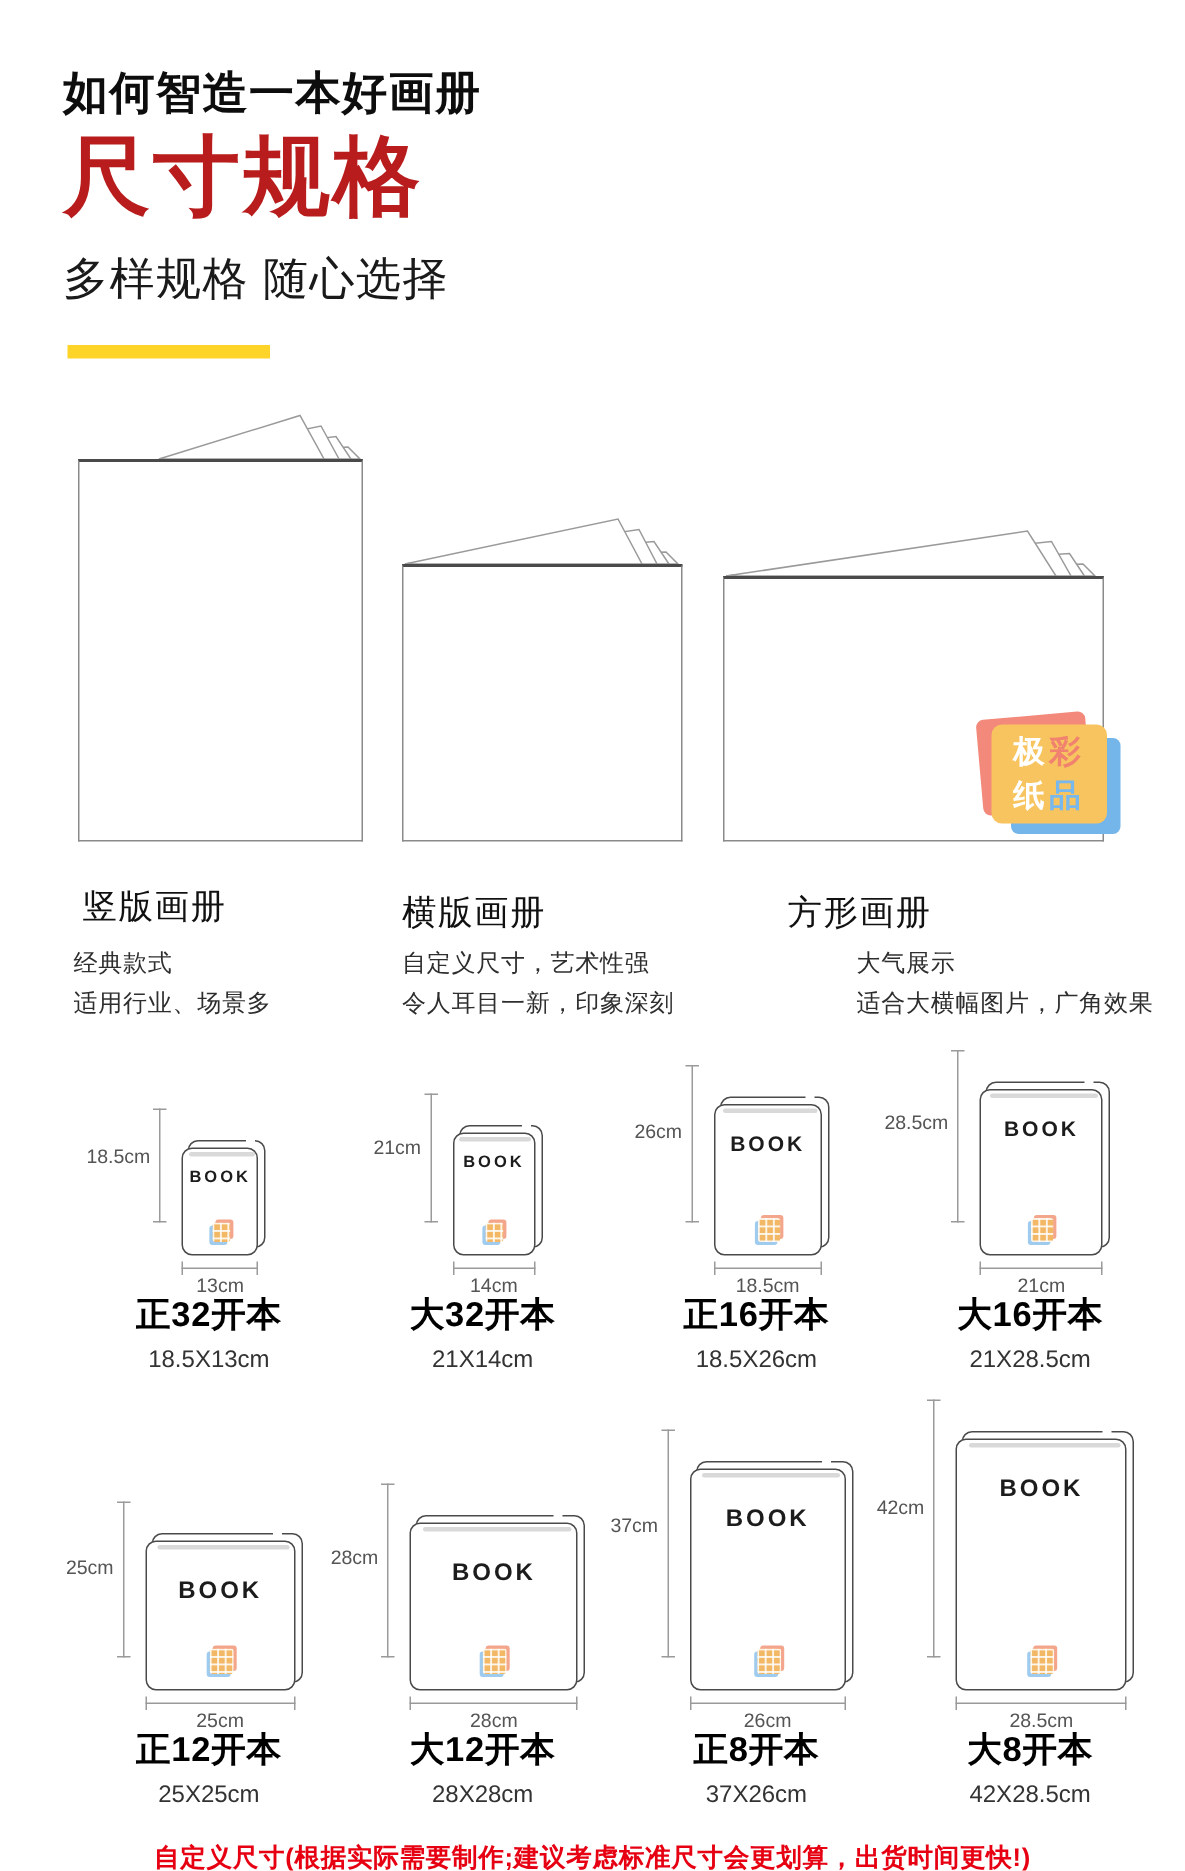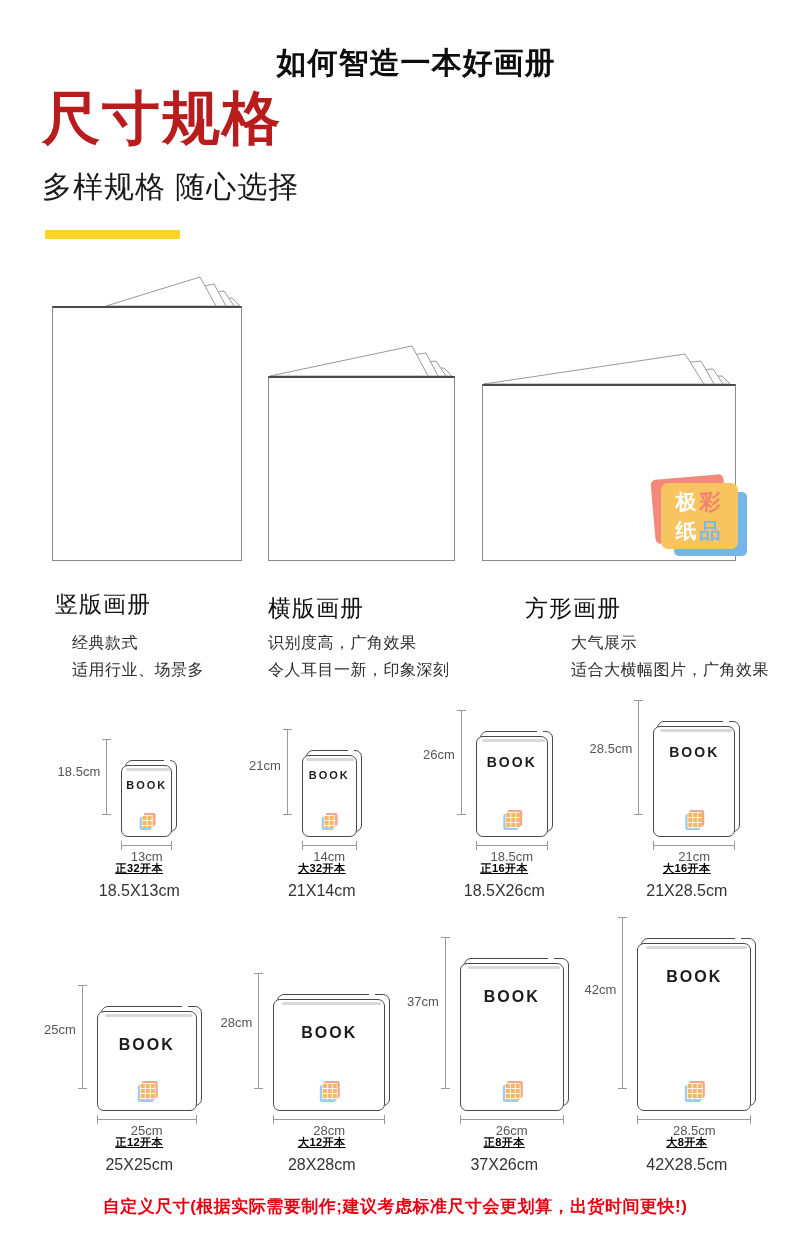--- a/index.html
+++ b/index.html
@@ -4,21 +4,21 @@
 <style>
   html,body { margin:0; padding:0; background:#ffffff; }
   body {
     width:790px; height:1247px; overflow:hidden; position:relative;
     font-family:"Liberation Sans","DejaVu Sans",sans-serif; color:#111;
   }
   .page { position:relative; width:790px; height:1247px; }
 
   
   .header { padding:46px 0 0 42px; }
-  .kicker { font-size:30px; font-weight:900; line-height:34px; color:#0d0d0d; letter-spacing:1px;text-align:center; }
+  .kicker { font-size:30px; font-weight:900; line-height:34px; color:#0d0d0d; letter-spacing:1px; }
   .title  { font-size:58px; font-weight:900; line-height:66px; margin-top:5px; color:#b91c1c; letter-spacing:2px; }
   .subtitle { font-size:30px; font-weight:400; line-height:34px; margin-top:19px; color:#1a1a1a; letter-spacing:1px; }
   .accent-bar { width:135px; height:9px; background:#FFD428; margin-top:26px; margin-left:3px; }
 
   
   .albums { position:relative; height:435px; margin-top:2px; }
   .album-book { position:absolute; background:#fff; border:1px solid #8a8a8a; border-top:2px solid #4a4a4a; box-sizing:border-box; }
   .fan { position:absolute; }
   .fan polygon { fill:#ffffff; stroke:#9a9a9a; stroke-width:1; }
   .album-name { position:absolute; font-size:23px; font-weight:500; color:#111; letter-spacing:1px; }
@@ -75,21 +75,21 @@
   }
   .b-s .minilogo { width:12px; height:13px; }
   .b-m .minilogo { width:15px; height:16px; }
   .b-l .minilogo { width:16px; height:17px; bottom:10px; }
 
   .hdim { position:relative; height:1px; background:#9a9a9a; margin-top:8px; width:100%; }
   .hdim::before, .hdim::after { content:''; position:absolute; top:-4px; width:1px; height:9px; background:#9a9a9a; }
   .hdim::before { left:0; } .hdim::after { right:0; }
   .hlabel { position:absolute; top:4px; left:0; width:100%; text-align:center; font-size:13px; color:#555; white-space:nowrap; }
 
-  .sname { margin-top:15px; font-size:11px; font-weight:800; color:#000; letter-spacing:0.5px;text-decoration:underline; }
+  .sname { margin-top:15px; font-size:23px; font-weight:800; color:#000; letter-spacing:0.5px; }
   .ssize { margin-top:6px; font-size:16px; font-weight:400; color:#333; }
 
   
   .footer-note { margin-top:21px; text-align:center; font-size:17px; font-weight:700; color:#E60012; letter-spacing:0.5px; }
 </style>
 </head>
 <body>
 
 <div class="page">
 
@@ -132,26 +132,26 @@
       <div class="sq-yellow">
         <div class="srow"><span class="c-w">极</span><span class="c-r">彩</span></div>
         <div class="srow"><span class="c-w">纸</span><span class="c-b">品</span></div>
       </div>
     </div>
 
     <div class="album-name" style="left:55px; top:348px;font-family:Liberation Mono, monospace;">竖版画册</div>
     <div class="album-name" style="left:268px; top:352px;">横版画册</div>
     <div class="album-name" style="left:525px; top:352px;">方形画册</div>
 
-    <div class="album-desc" style="left:72px; top:388px;">
+    <div class="album-desc" style="left:49px; top:388px;">
       <div>经典款式</div>
         <div>适用行业、场景多</div>
     </div>
     <div class="album-desc" style="left:268px; top:388px;">
-      <div>识别度高，广角效果</div>
+      <div>自定义尺寸，艺术性强</div>
         <div>令人耳目一新，印象深刻</div>
     </div>
     <div class="album-desc" style="left:525px; top:388px;margin-left:46px;">
       <div>大气展示</div>
         <div>适合大横幅图片，广角效果</div>
     </div>
   </div>
 
   <div class="sizerow r1">
 

